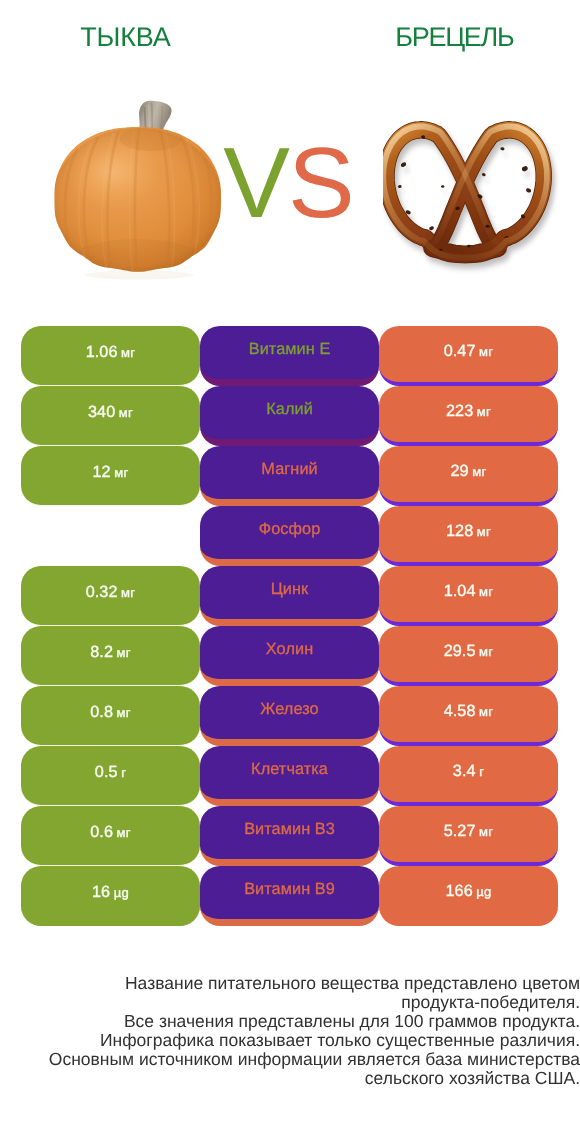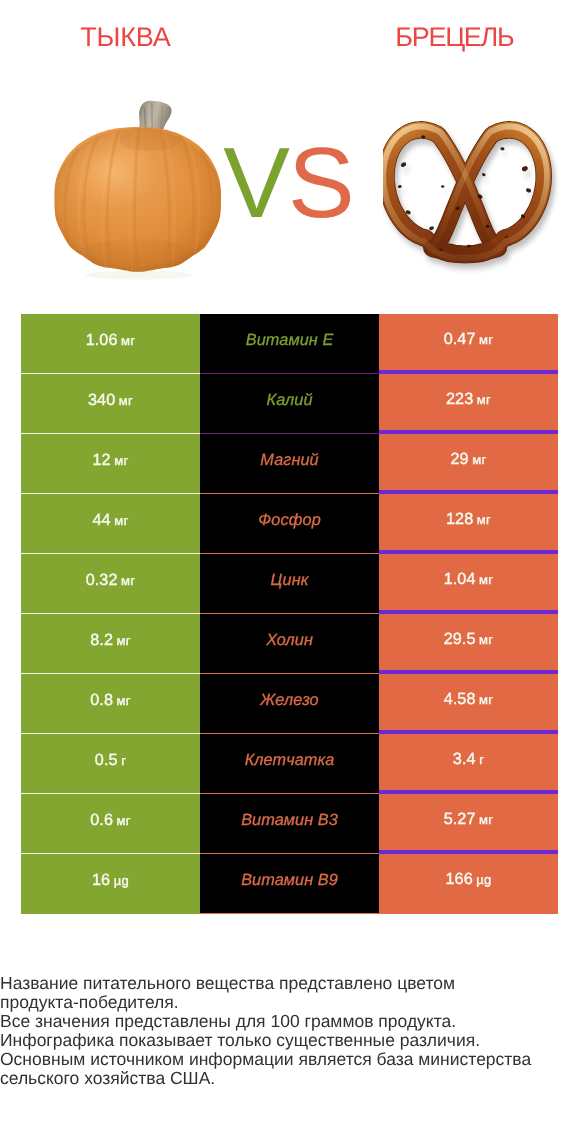--- a/index.html
+++ b/index.html
@@ -4,56 +4,56 @@
 <title>Infographic</title>
 <style>
   html,body{margin:0;padding:0;}
   body{width:580px;height:1144px;background:#fff;font-family:"Liberation Sans",sans-serif;
         -webkit-font-smoothing:antialiased;text-rendering:geometricPrecision;}
   *{-webkit-font-smoothing:antialiased;}
   .page{position:relative;width:580px;height:1144px;overflow:hidden;background:#ffffff;}
 
   
   .hdr-title{position:absolute;top:21.5px;font-family:"Liberation Sans",sans-serif;
-    font-size:27px;font-weight:400;color:#ef4444;text-align:center;white-space:nowrap;}
+    font-size:27px;font-weight:400;color:#15803d;text-align:center;white-space:nowrap;}
   #ttl-left{left:0;width:251px;letter-spacing:-0.2px;text-indent:-0.2px;}
   #ttl-right{left:330px;width:250px;letter-spacing:-1.3px;text-indent:-1.3px;text-align:center;}
 
   .hero{position:absolute;left:0;top:0px;width:580px;height:300px;}
   .vs{position:absolute;left:208px;top:137px;width:160px;height:92px;
       font-family:"Liberation Sans",sans-serif;font-size:100px;font-weight:400;line-height:92px;
       letter-spacing:-2px;text-align:center;}
   .vs .v{color:#7ba22e;}
   .vs .s{color:#e0694a;}
   .shot{position:absolute;}
 
   
   .table{position:absolute;left:21px;top:314px;width:537px;}
   .row{position:relative;height:60px;}
-  .cell{position:absolute;top:0;height:60px;box-sizing:border-box;
-        display:flex;align-items:center;justify-content:center;padding-bottom:6px;}
+  .cell{position:absolute;top:12px;height:60px;box-sizing:border-box;
+        display:flex;align-items:center;justify-content:center;padding-bottom:6px;border-radius:20px;}
   .c-left{left:0;width:179px;}
   .c-mid{left:179px;width:179px;}
   .c-right{left:358px;width:179px;}
   .bg-green{background:#82a630;border-bottom:1px solid #f4f8e4;}
   .bg-orange{background:#e16a45;border-bottom:4px solid #6d28d9;}
   .row:last-child .bg-green{border-bottom-color:#82a630;}
   .row:last-child .bg-orange{border-bottom-color:#e16a45;}
   .val{color:#f7faf0;font-family:"Liberation Sans",sans-serif;font-weight:400;font-size:16.2px;
        letter-spacing:0.1px;white-space:nowrap;-webkit-text-stroke:0.42px #f7faf0;}
   .val .u{font-size:13px;font-weight:400;margin-left:3.5px;letter-spacing:0.3px;}
   .nut{font-family:"Liberation Sans",sans-serif;font-weight:400;font-size:16.3px;white-space:nowrap;
        letter-spacing:0.08px;text-indent:0.08px;}
   .nut.green{color:#7da02f;-webkit-text-stroke:0.3px #7da02f;}
   .nut.orange{color:#dd6a46;-webkit-text-stroke:0.3px #dd6a46;}
-  .c-mid{border-bottom:1px solid #701a75;background:#000000;font-style:italic;}
+  .c-mid{border-bottom:7px solid #701a75;background:#4c1d95;}
   .c-mid.ob{border-bottom-color:#dd6a46;}
 
   
-  .footer{position:absolute;left:0;top:974px;width:580px;text-align:left;
+  .footer{position:absolute;left:0;top:974px;width:580px;text-align:right;
     font-family:"Liberation Sans",sans-serif;font-size:17.5px;line-height:18.9px;color:#313131;}
   .footer div{white-space:nowrap;}
 </style>
 </head>
 <body>
 
 <div class="page">
 
   <div class="hdr-title" id="ttl-left">ТЫКВА</div>
   <div class="hdr-title" id="ttl-right">БРЕЦЕЛЬ</div>
@@ -232,23 +232,20 @@
           <span class="val"><span>12</span><span class="u">мг</span></span>
         </div>
         <div class="cell c-mid ob">
           <span class="nut orange">Магний</span>
         </div>
         <div class="cell c-right bg-orange">
           <span class="val"><span>29</span><span class="u">мг</span></span>
         </div>
       </div>
       <div class="row">
-        <div class="cell c-left bg-green">
-          <span class="val"><span>44</span><span class="u">мг</span></span>
-        </div>
         <div class="cell c-mid ob">
           <span class="nut orange">Фосфор</span>
         </div>
         <div class="cell c-right bg-orange">
           <span class="val"><span>128</span><span class="u">мг</span></span>
         </div>
       </div>
       <div class="row">
         <div class="cell c-left bg-green">
           <span class="val"><span>0.32</span><span class="u">мг</span></span>

